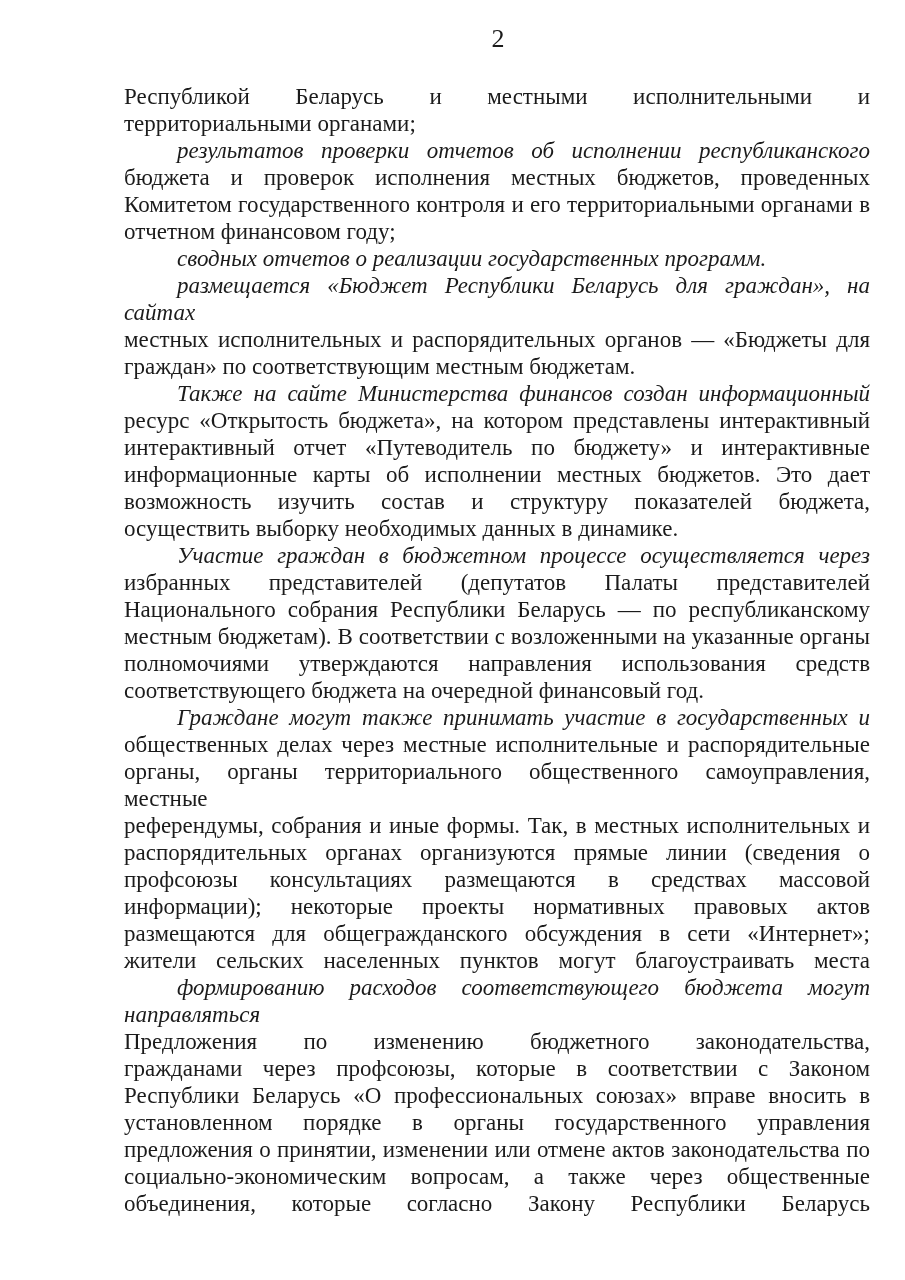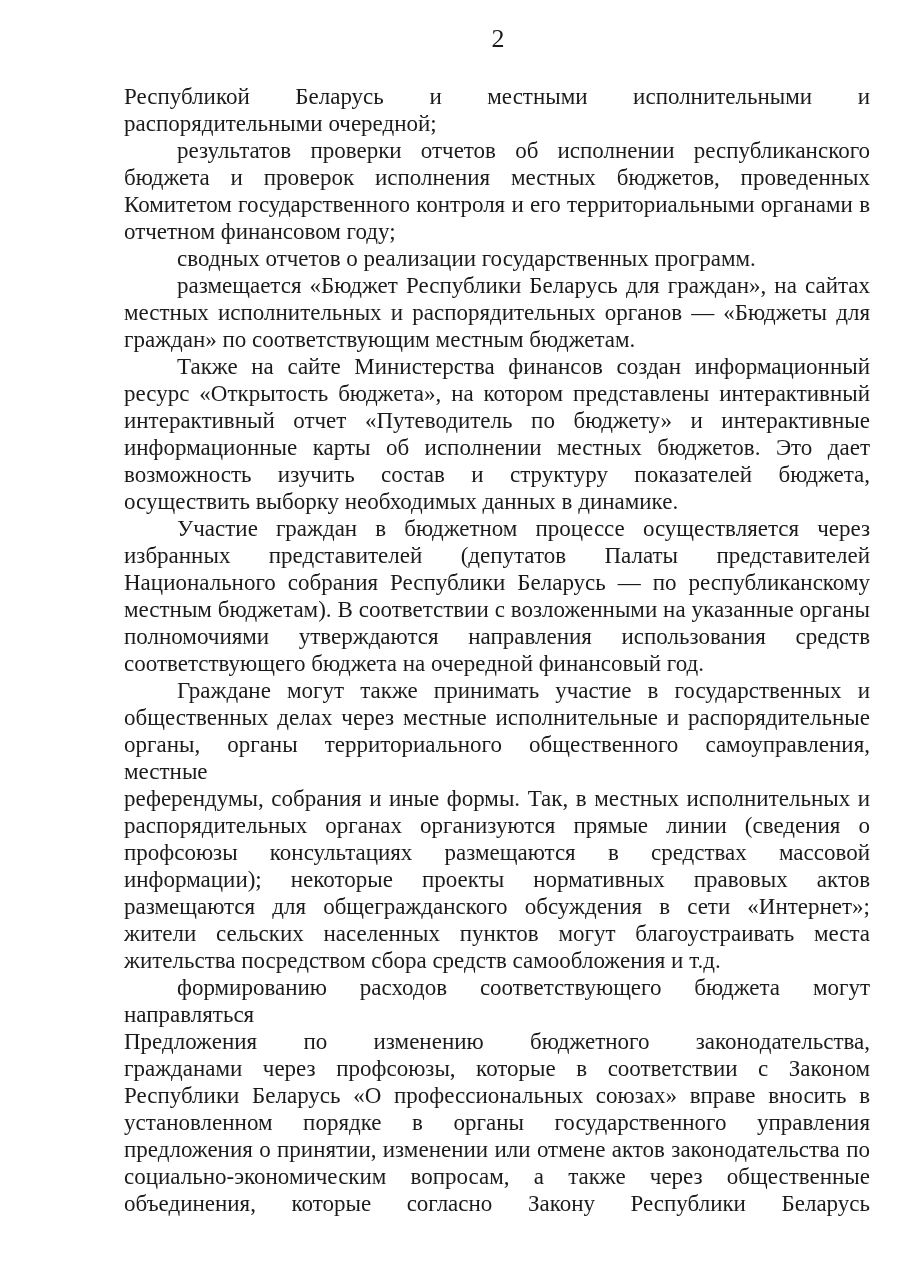--- a/index.html
+++ b/index.html
@@ -36,31 +36,32 @@
   .line {
     text-align: justify;
     text-align-last: justify;
     white-space: normal;
   }
   .line.final {
     text-align-last: left;
   }
   .para.indent .line:first-child {
     text-indent: 53px;
+    font-style: italic;
   }
 </style>
 </head>
 <body style="background: rgb(255, 255, 255); color: rgb(27, 27, 27);">
 
 <div class="page-number">2</div>
 
 <div class="doc">
     <div class="para">
       <div class="line">Республикой Беларусь и местными исполнительными и</div>
-      <div class="line final">распорядительными очередной;</div>
+      <div class="line final">территориальными органами;</div>
     </div>
     <div class="para indent">
       <div class="line">результатов проверки отчетов об исполнении республиканского</div>
       <div class="line">бюджета и проверок исполнения местных бюджетов, проведенных</div>
       <div class="line">Комитетом государственного контроля и его территориальными органами в</div>
       <div class="line final">отчетном финансовом году;</div>
     </div>
     <div class="para indent">
       <div class="line final">сводных отчетов о реализации государственных программ.</div>
     </div>
@@ -88,21 +89,20 @@
     <div class="para indent">
       <div class="line">Граждане могут также принимать участие в государственных и</div>
       <div class="line">общественных делах через местные исполнительные и распорядительные</div>
       <div class="line">органы, органы территориального общественного самоуправления, местные</div>
       <div class="line">референдумы, собрания и иные формы. Так, в местных исполнительных и</div>
       <div class="line">распорядительных органах организуются прямые линии (сведения о</div>
       <div class="line">профсоюзы консультациях размещаются в средствах массовой</div>
       <div class="line">информации); некоторые проекты нормативных правовых актов</div>
       <div class="line">размещаются для общегражданского обсуждения в сети «Интернет»;</div>
       <div class="line">жители сельских населенных пунктов могут благоустраивать места</div>
-      <div class="line final">жительства посредством сбора средств самообложения и т.д.</div>
     </div>
     <div class="para indent">
       <div class="line">формированию расходов соответствующего бюджета могут направляться</div>
       <div class="line">Предложения по изменению бюджетного законодательства,</div>
       <div class="line">гражданами через профсоюзы, которые в соответствии с Законом</div>
       <div class="line">Республики Беларусь «О профессиональных союзах» вправе вносить в</div>
       <div class="line">установленном порядке в органы государственного управления</div>
       <div class="line">предложения о принятии, изменении или отмене актов законодательства по</div>
       <div class="line">социально-экономическим вопросам, а также через общественные</div>
       <div class="line">объединения, которые согласно Закону Республики Беларусь</div>

